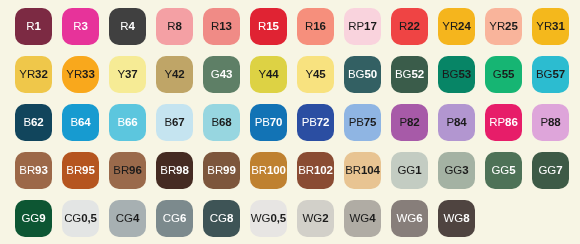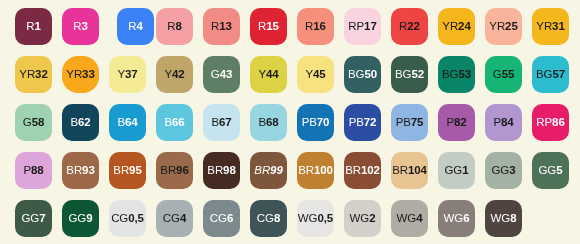--- a/index.html
+++ b/index.html
@@ -60,21 +60,21 @@
 </head>
 <body>
 
 <div id="palette-grid">
     <div class="swatch" style="background: rgb(124, 42, 67);">
       <span class="swatch-label lbl-light"><span class="pfx">R</span><span class="num">1</span></span>
     </div>
     <div class="swatch" style="background: rgb(231, 51, 154);">
       <span class="swatch-label lbl-light"><span class="pfx">R</span><span class="num">3</span></span>
     </div>
-    <div class="swatch" style="background: #3b82f6; margin-left: 8px;">
+    <div class="swatch" style="background: #404040;">
       <span class="swatch-label lbl-light"><span class="pfx">R</span><span class="num">4</span></span>
     </div>
     <div class="swatch" style="background: rgb(244, 160, 164);">
       <span class="swatch-label lbl-dark"><span class="pfx">R</span><span class="num">8</span></span>
     </div>
     <div class="swatch" style="background: rgb(240, 139, 134);">
       <span class="swatch-label lbl-dark"><span class="pfx">R</span><span class="num">13</span></span>
     </div>
     <div class="swatch" style="background: rgb(224, 35, 51);">
       <span class="swatch-label lbl-light"><span class="pfx">R</span><span class="num">15</span></span>
@@ -126,23 +126,20 @@
     </div>
     <div class="swatch" style="background: rgb(7, 133, 102);">
       <span class="swatch-label lbl-dark"><span class="pfx">BG</span><span class="num">53</span></span>
     </div>
     <div class="swatch" style="background: rgb(22, 181, 115); border-radius: 11px;">
       <span class="swatch-label lbl-dark"><span class="pfx">G</span><span class="num">55</span></span>
     </div>
     <div class="swatch" style="background: rgb(44, 188, 208);">
       <span class="swatch-label lbl-dark"><span class="pfx">BG</span><span class="num">57</span></span>
     </div>
-    <div class="swatch" style="background: rgb(159, 210, 177);">
-      <span class="swatch-label lbl-dark"><span class="pfx">G</span><span class="num">58</span></span>
-    </div>
     <div class="swatch" style="background: rgb(17, 69, 92);">
       <span class="swatch-label lbl-light"><span class="pfx">B</span><span class="num">62</span></span>
     </div>
     <div class="swatch" style="background: rgb(23, 155, 208);">
       <span class="swatch-label lbl-light"><span class="pfx">B</span><span class="num">64</span></span>
     </div>
     <div class="swatch" style="background: rgb(92, 198, 222);">
       <span class="swatch-label lbl-light"><span class="pfx">B</span><span class="num">66</span></span>
     </div>
     <div class="swatch" style="background: rgb(197, 228, 240);">
@@ -177,21 +174,21 @@
     </div>
     <div class="swatch" style="background: rgb(181, 85, 31);">
       <span class="swatch-label lbl-light"><span class="pfx">BR</span><span class="num">95</span></span>
     </div>
     <div class="swatch" style="background: rgb(154, 106, 75);">
       <span class="swatch-label lbl-dark"><span class="pfx">BR</span><span class="num">96</span></span>
     </div>
     <div class="swatch" style="background: rgb(69, 43, 34);">
       <span class="swatch-label lbl-light"><span class="pfx">BR</span><span class="num">98</span></span>
     </div>
-    <div class="swatch" style="background: rgb(125, 86, 60); font-style: italic;">
+    <div class="swatch" style="background: rgb(125, 86, 60);">
       <span class="swatch-label lbl-light"><span class="pfx">BR</span><span class="num">99</span></span>
     </div>
     <div class="swatch" style="background: rgb(191, 129, 48);">
       <span class="swatch-label lbl-light"><span class="pfx">BR</span><span class="num">100</span></span>
     </div>
     <div class="swatch" style="background: rgb(138, 76, 51);">
       <span class="swatch-label lbl-light"><span class="pfx">BR</span><span class="num">102</span></span>
     </div>
     <div class="swatch" style="background: rgb(232, 196, 146);">
       <span class="swatch-label lbl-dark"><span class="pfx">BR</span><span class="num">104</span></span>

